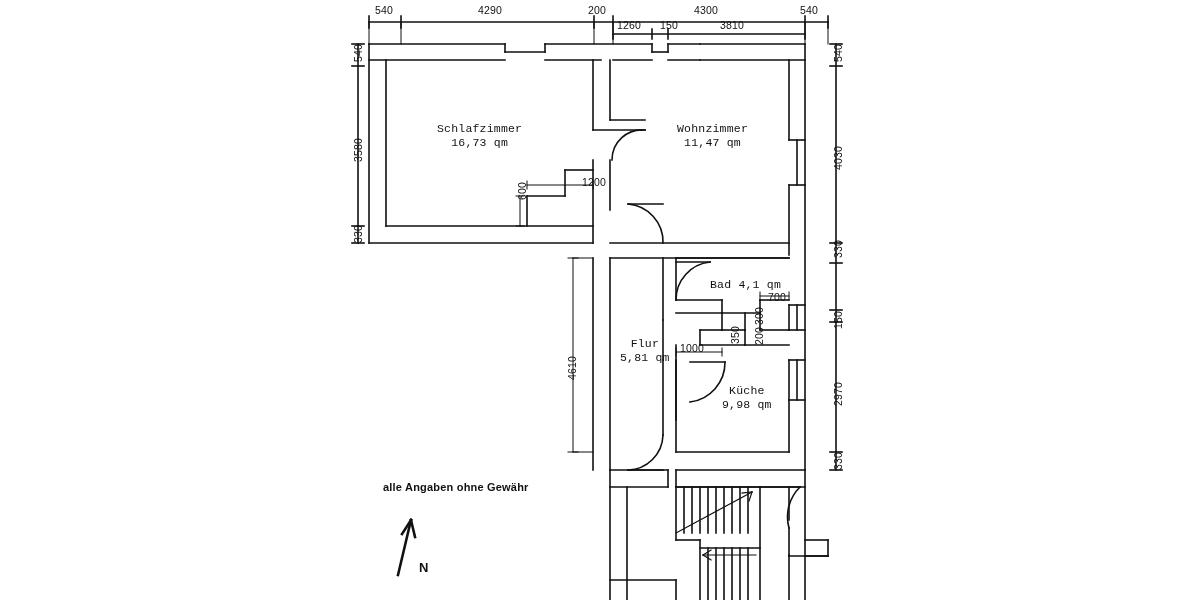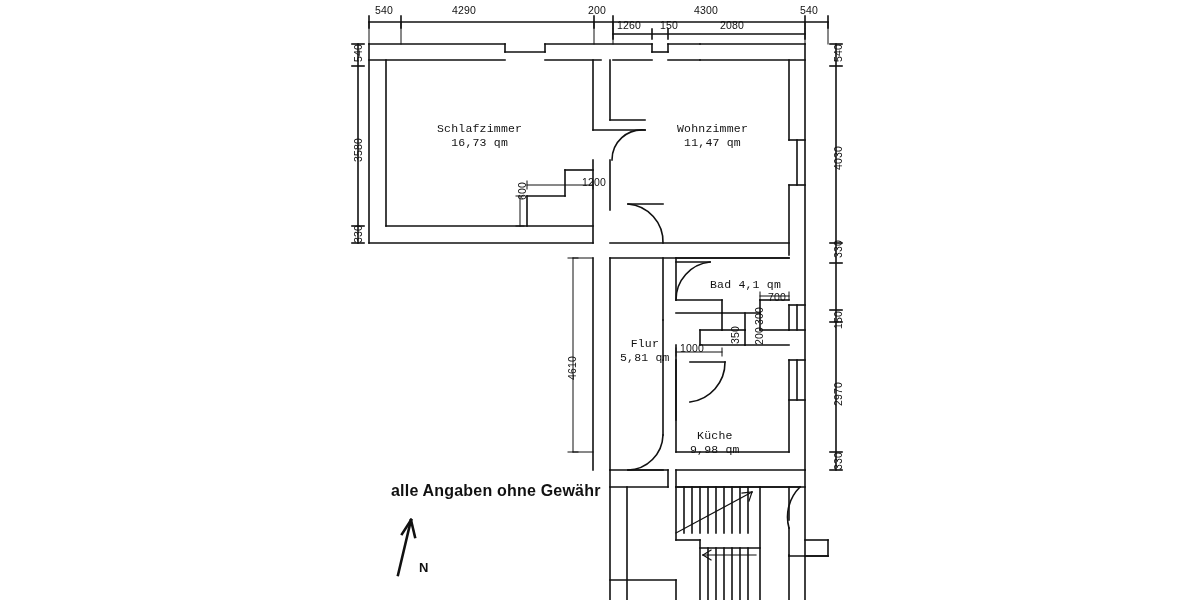--- a/index.html
+++ b/index.html
@@ -41,23 +41,22 @@
     font-family: Liberation Mono, monospace;
   }
   .lbl.dim {
     font-size: 10.5px;
   }
   .lbl.vert {
     transform-origin: left top;
     transform: rotate(-90deg);
   }
   .lbl.note {
-    font-size: 16px;
+    font-size: 11px;
     font-weight: bold;
-    margin-left: 8px;
   }
   .lbl.north {
     font-size: 13px;
     font-weight: bold;
   }
 </style>
 </head>
 <body>
 
 <div id="floorplan">
@@ -276,28 +275,28 @@
       <line x1="610" y1="580" x2="676" y2="580"></line>
       <line x1="676" y1="580" x2="676" y2="600"></line>
 
       <line x1="398" y1="575" x2="411" y2="520" stroke-width="2.6"></line>
       <line x1="411" y1="520" x2="402" y2="534" stroke-width="2.6"></line>
       <line x1="411" y1="520" x2="415" y2="537" stroke-width="2.6"></line>
     </g>
   </svg>
 
   <div class="lbl dim" style="left:375px; top:4px;">540</div>
-  <div class="lbl dim" style="left:452px; top:4px;">4290</div>
+  <div class="lbl dim" style="left:478px; top:4px;">4290</div>
   <div class="lbl dim" style="left:588px; top:4px;">200</div>
   <div class="lbl dim" style="left:694px; top:4px;">4300</div>
   <div class="lbl dim" style="left:800px; top:4px;">540</div>
 
   <div class="lbl dim" style="left:617px; top:19px;">1260</div>
   <div class="lbl dim" style="left:660px; top:19px;">150</div>
-  <div class="lbl dim" style="left:720px; top:19px;">2080</div>
+  <div class="lbl dim" style="left:720px; top:19px;">3810</div>
 
   <div class="lbl dim vert" style="left:352px; top:62px;">540</div>
   <div class="lbl dim vert" style="left:352px; top:162px;">3580</div>
   <div class="lbl dim vert" style="left:352px; top:243px;">330</div>
 
   <div class="lbl dim vert" style="left:832px; top:62px;">540</div>
   <div class="lbl dim vert" style="left:832px; top:170px;">4030</div>
   <div class="lbl dim vert" style="left:832px; top:258px;">330</div>
   <div class="lbl dim vert" style="left:832px; top:329px;">150</div>
   <div class="lbl dim vert" style="left:832px; top:406px;">2970</div>
@@ -324,21 +323,21 @@
 
   <div class="lbl room" style="left:710px; top:278px;">
     <div>Bad 4,1 qm</div>
   </div>
 
   <div class="lbl room" style="left:620px; top:337px;">
     <div>Flur</div>
     <div>5,81 qm</div>
   </div>
 
-  <div class="lbl room" style="left:690px; top:384px;margin-top:45px;">
+  <div class="lbl room" style="left:722px; top:384px;">
     <div>Küche</div>
     <div>9,98 qm</div>
   </div>
 
   <div class="lbl note" style="left:383px; top:481px;">alle Angaben ohne Gewähr</div>
   <div class="lbl north" style="left:419px; top:560px;">N</div>
 
 </div>
 
 </body></html>

